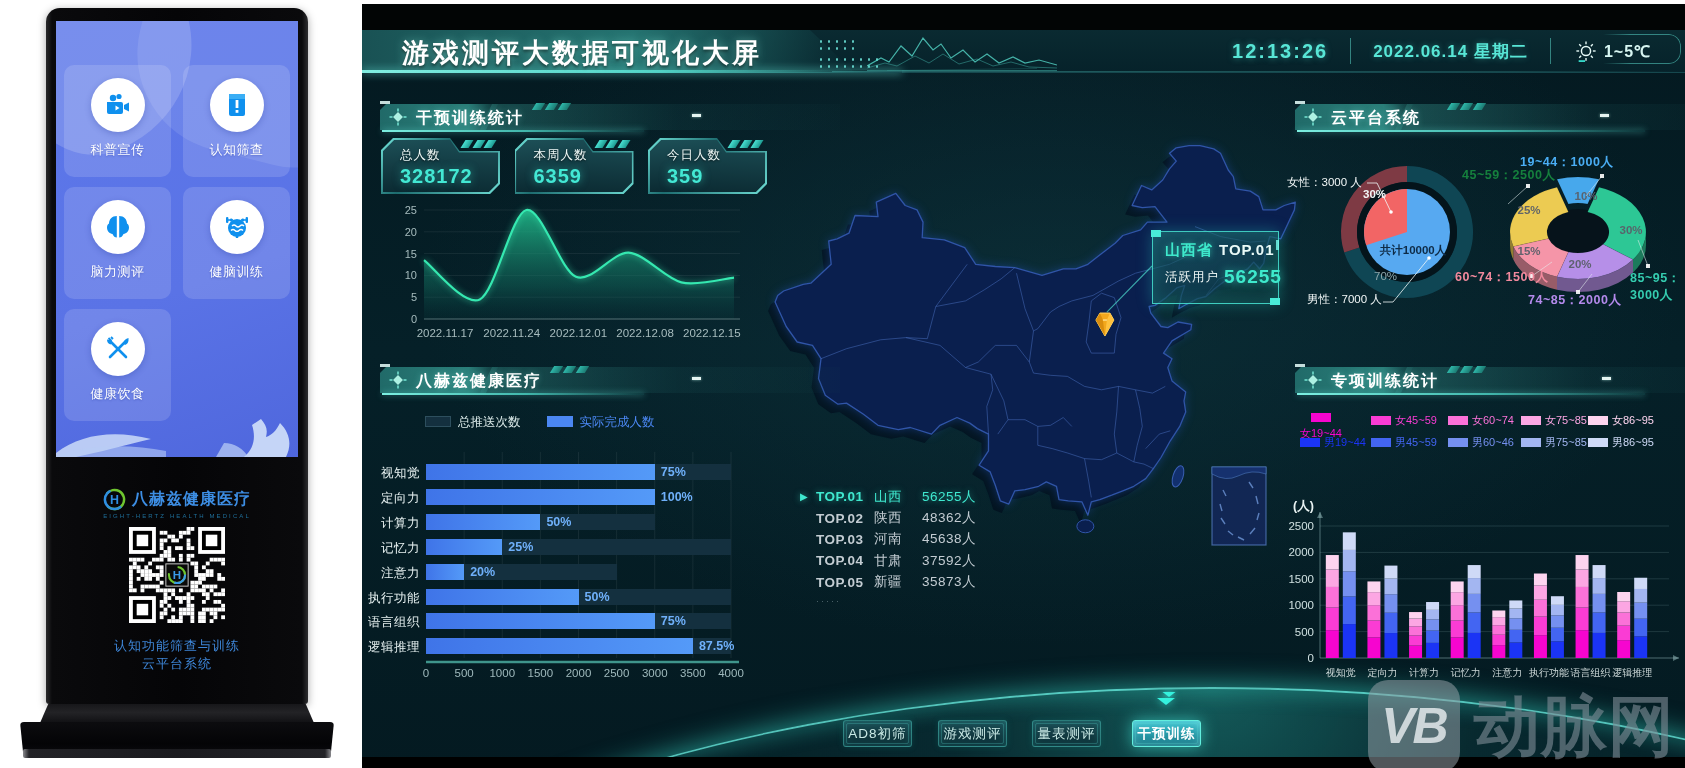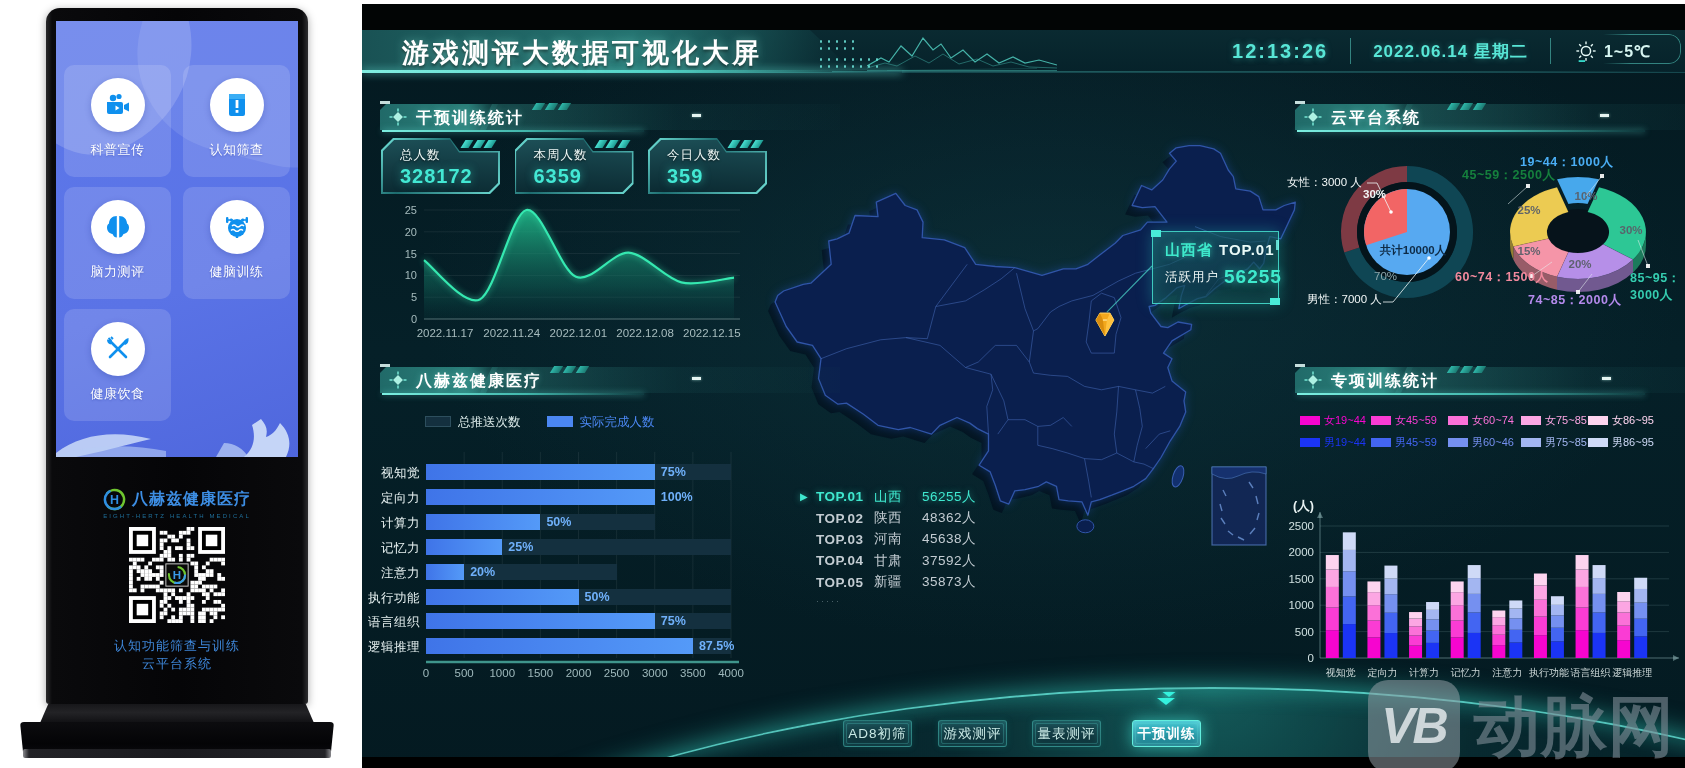--- a/index.html
+++ b/index.html
@@ -839,21 +839,21 @@
         <path d="M196,132 L186,106" stroke="rgba(230,240,240,.55)" stroke-width="1" fill="none"></path>
         <rect x="194" y="130" width="4" height="4" fill="#fff" opacity="0.9"></rect>
       </svg>
       <div class="age-label" style="left: 1158px; top: 150px; color: rgb(74, 174, 245);">19~44：1000人</div>
       <div class="age-label" style="left: 1100px; top: 163px; color: #15803d;">45~59：2500人</div>
       <div class="age-label" style="left: 1093px; top: 265px; color: rgb(242, 137, 157);">60~74：1500人</div>
       <div class="age-label" style="left: 1166px; top: 288px; color: rgb(180, 138, 236);">74~85：2000人</div>
       <div class="age-label" style="left: 1268px; top: 266px; color: rgb(53, 205, 176);">85~95：</div>
       <div class="age-label" style="left: 1268px; top: 283px; color: rgb(53, 205, 176);">3000人</div>
       <div style="position: absolute; left: 0px; top: 0px;">
-        <div class="sp-leg-item" style="left: 938px; top: 409px; color: rgb(246, 5, 207);">
+        <div class="sp-leg-item" style="left: 938px; top: 409px; color: rgb(246, 5, 207); flex-direction: column;">
           <i style="background: rgb(246, 5, 207);"></i>
           <span>女19~44</span>
         </div>
         <div class="sp-leg-item" style="left: 1009px; top: 409px; color: rgb(250, 60, 212);">
           <i style="background: rgb(250, 60, 212);"></i>
           <span>女45~59</span>
         </div>
         <div class="sp-leg-item" style="left: 1086px; top: 409px; color: rgb(251, 113, 216);">
           <i style="background: rgb(251, 113, 216);"></i>
           <span>女60~74</span>

